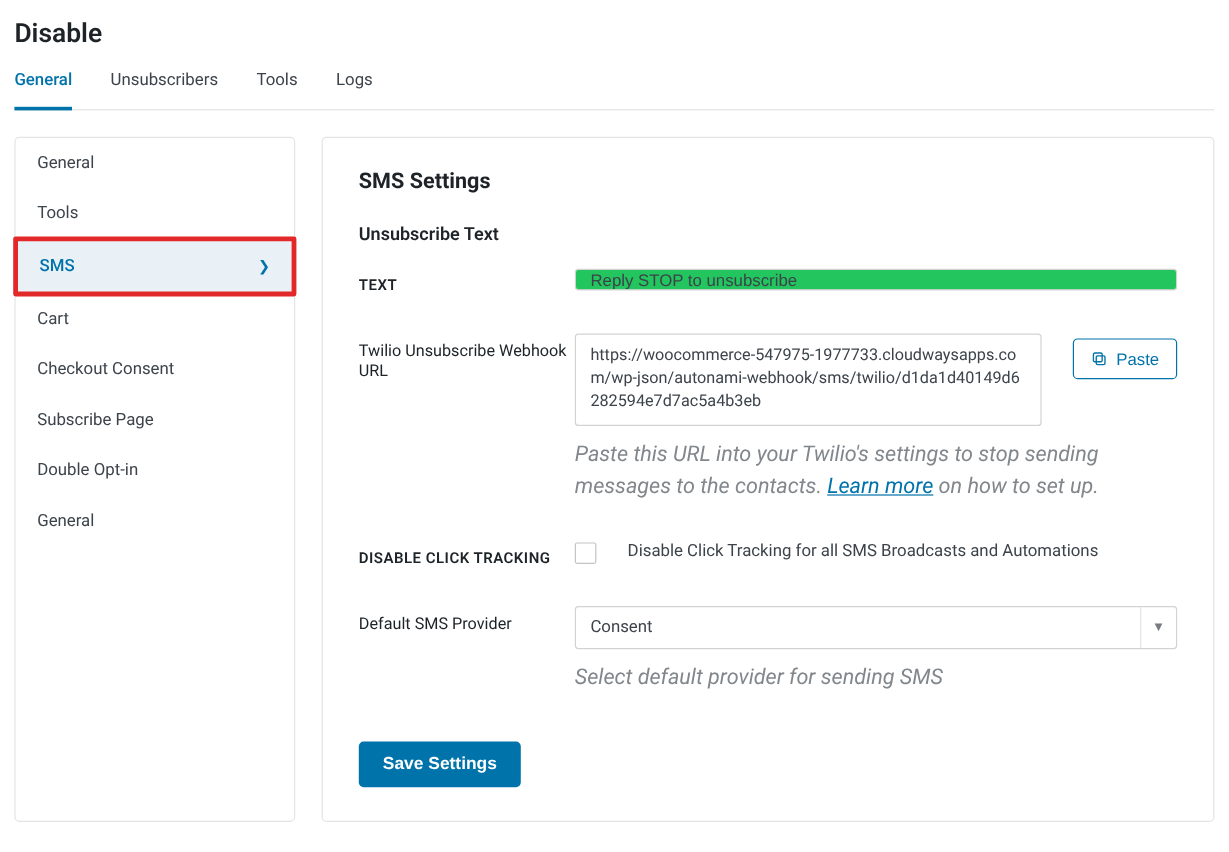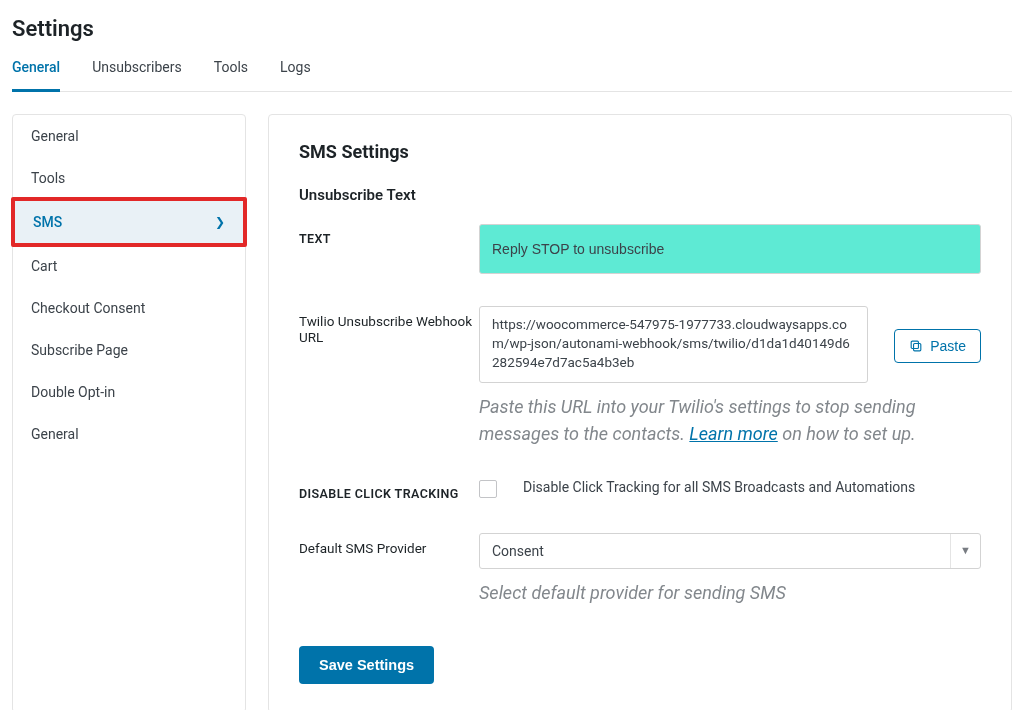--- a/index.html
+++ b/index.html
@@ -109,26 +109,26 @@
     font-weight: 600;
     font-size: 12.5px;
     letter-spacing: .4px;
   }
   .field-control { flex: 1; }
 
   .text-input {
     width: 100%;
     border: 1px solid #d3d3d3;
     border-radius: 3px;
-    padding: 16px 12px;
-    font-size: 14px;
-    color: #3c434a;
-    background: #5eead4;
-  }
-  .webhook-row { display: flex; gap: 26px; align-items: center; }
+    padding: 0 12px;
+    font-size: 14px;
+    color: #3c434a;
+    background: #22c55e;
+  }
+  .webhook-row { display: flex; gap: 26px; align-items: flex-start; }
   .url-box {
     flex: 1;
     border: 1px solid #d3d3d3;
     border-radius: 3px;
     padding: 8px 12px 10px 12px;
     font-size: 13.5px;
     color: #3c434a;
     line-height: 1.4;
     word-break: break-all;
     background: #fff;
@@ -205,21 +205,21 @@
     padding: 11px 20px;
     font-size: 14.5px;
     font-weight: 600;
     cursor: pointer;
     margin-top: 8px;
   }
 </style>
 </head>
 <body>
 
-<h1 class="page-title">Settings</h1>
+<h1 class="page-title">Disable</h1>
 
 <div class="tabs">
   <div class="tab active">General</div>
   <div class="tab">Unsubscribers</div>
   <div class="tab">Tools</div>
   <div class="tab">Logs</div>
 </div>
 
 <div class="content-row">
 

